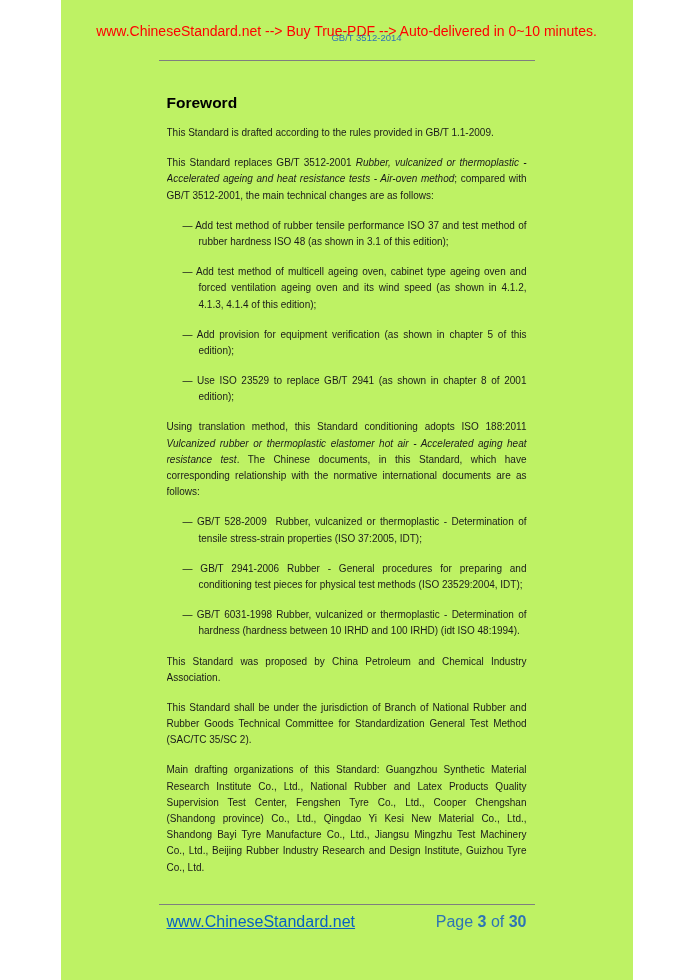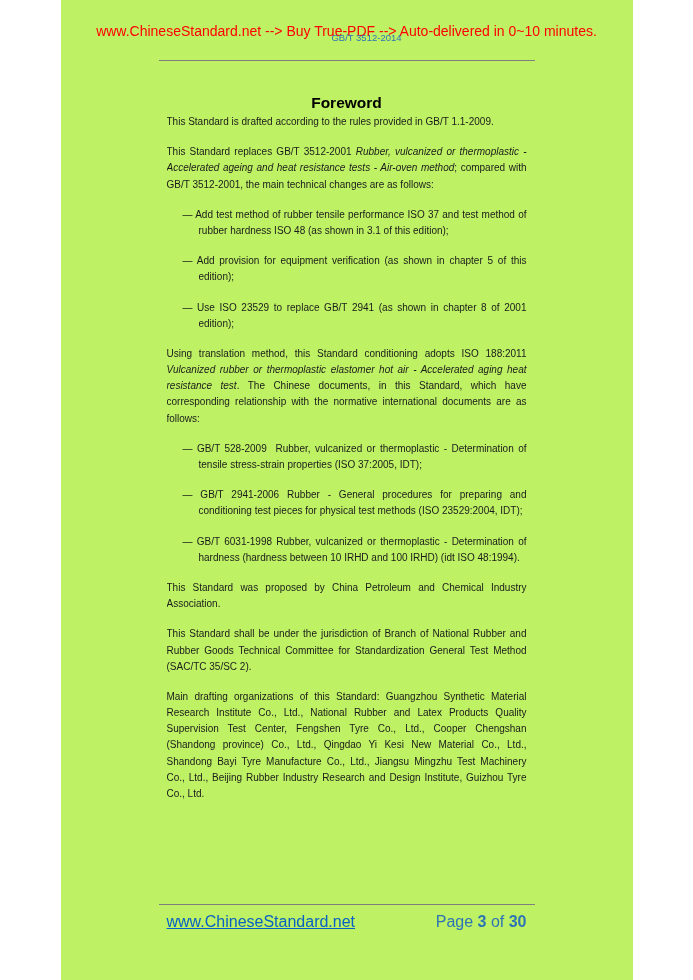--- a/index.html
+++ b/index.html
@@ -44,25 +44,25 @@
   
   .content {
     position: absolute;
     top: 94px;
     left: 106px;
     right: 106px;
     bottom: 84px;
     overflow: hidden;
   }
   .title {
-    text-align: center;
+    text-align: left;
     font-size: 15.5px;
     font-weight: bold;
     color: #000000;
-    margin-bottom: 2px;
+    margin-bottom: 13px;
     font-family: "Liberation Sans", sans-serif;
   }
   .para, .li {
     font-size: 10px;
     line-height: 1.62;
     text-align: justify;
     color: #1a1a1a;
     margin-bottom: 14px;
   }
   .li {
@@ -99,20 +99,21 @@
   <div class="docnum" style="color: rgb(46, 116, 181); margin-left: 40px;">GB/T 3512-2014</div>
 
   <div class="rule rule-top"></div>
 
   <div class="content">
     <h1 class="title">Foreword</h1>
     <div id="body-content">
         <div class="para"><span>This Standard is drafted according to the rules provided in GB/T 1.1-2009.</span></div>
         <div class="para"><span>This Standard replaces GB/T 3512-2001 </span><span class="it">Rubber, vulcanized or thermoplastic - Accelerated ageing and heat resistance tests - Air-oven method</span><span>; compared with GB/T 3512-2001, the main technical changes are as follows:</span></div>
         <div class="li"><span>— Add test method of rubber tensile performance ISO 37 and test method of rubber hardness ISO 48 (as shown in 3.1 of this edition);</span></div>
+        <div class="li"><span>— Add test method of multicell ageing oven, cabinet type ageing oven and forced ventilation ageing oven and its wind speed (as shown in 4.1.2, 4.1.3, 4.1.4 of this edition);</span></div>
         <div class="li"><span>— Add provision for equipment verification (as shown in chapter 5 of this edition);</span></div>
         <div class="li"><span>— Use ISO 23529 to replace GB/T 2941 (as shown in chapter 8 of 2001 edition);</span></div>
         <div class="para"><span>Using translation method, this Standard conditioning adopts ISO 188:2011 </span><span class="it">Vulcanized rubber or thermoplastic elastomer hot air - Accelerated aging heat resistance test</span><span>. The Chinese documents, in this Standard, which have corresponding relationship with the normative international documents are as follows:</span></div>
         <div class="li"><span>— GB/T 528-2009&nbsp; Rubber, vulcanized or thermoplastic - Determination of tensile stress-strain properties (ISO 37:2005, IDT);</span></div>
         <div class="li"><span>— GB/T 2941-2006 Rubber - General procedures for preparing and conditioning test pieces for physical test methods (ISO 23529:2004, IDT);</span></div>
         <div class="li"><span>— GB/T 6031-1998 Rubber, vulcanized or thermoplastic - Determination of hardness (hardness between 10 IRHD and 100 IRHD) (idt ISO 48:1994).</span></div>
         <div class="para"><span>This Standard was proposed by China Petroleum and Chemical Industry Association.</span></div>
         <div class="para"><span>This Standard shall be under the jurisdiction of Branch of National Rubber and Rubber Goods Technical Committee for Standardization General Test Method (SAC/TC 35/SC 2).</span></div>
         <div class="para"><span>Main drafting organizations of this Standard: Guangzhou Synthetic Material Research Institute Co., Ltd., National Rubber and Latex Products Quality Supervision Test Center, Fengshen Tyre Co., Ltd., Cooper Chengshan (Shandong province) Co., Ltd., Qingdao Yi Kesi New Material Co., Ltd., Shandong Bayi Tyre Manufacture Co., Ltd., Jiangsu Mingzhu Test Machinery Co., Ltd., Beijing Rubber Industry Research and Design Institute, Guizhou Tyre Co., Ltd.</span></div>
       </div>

